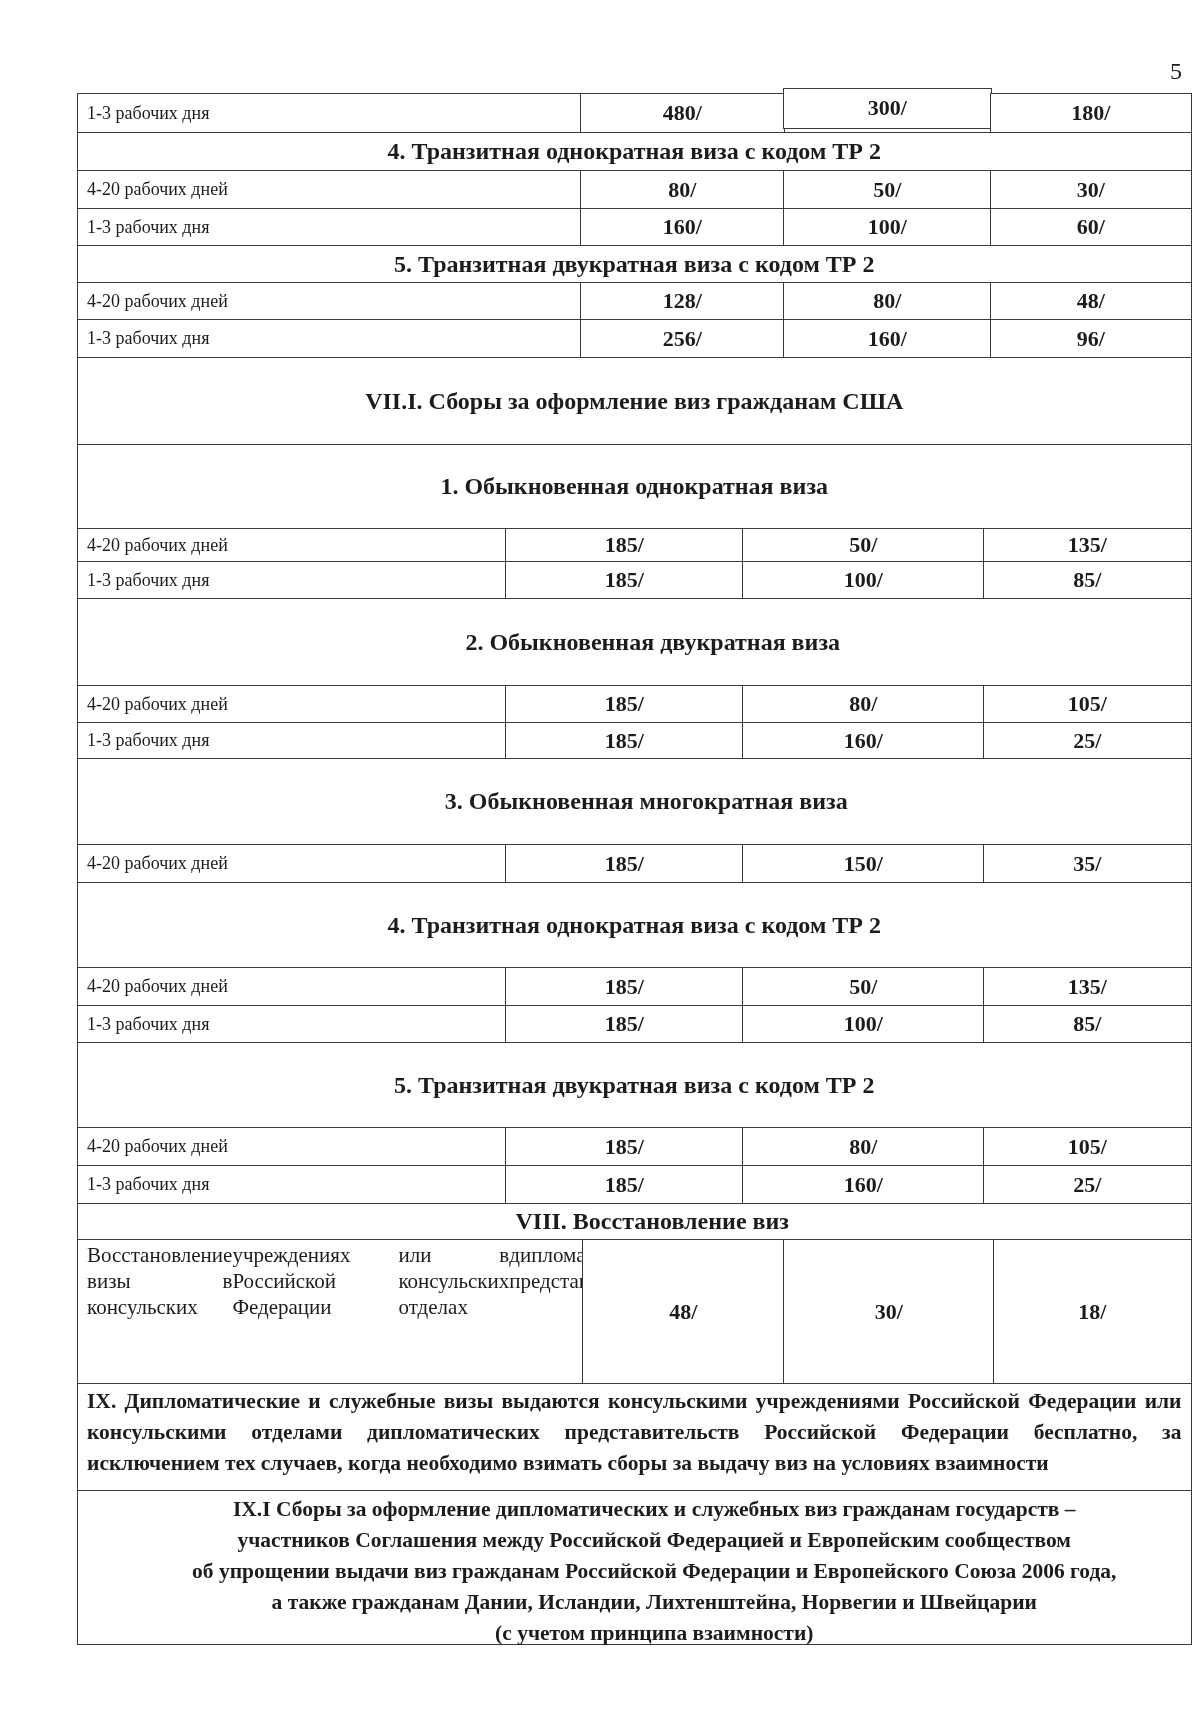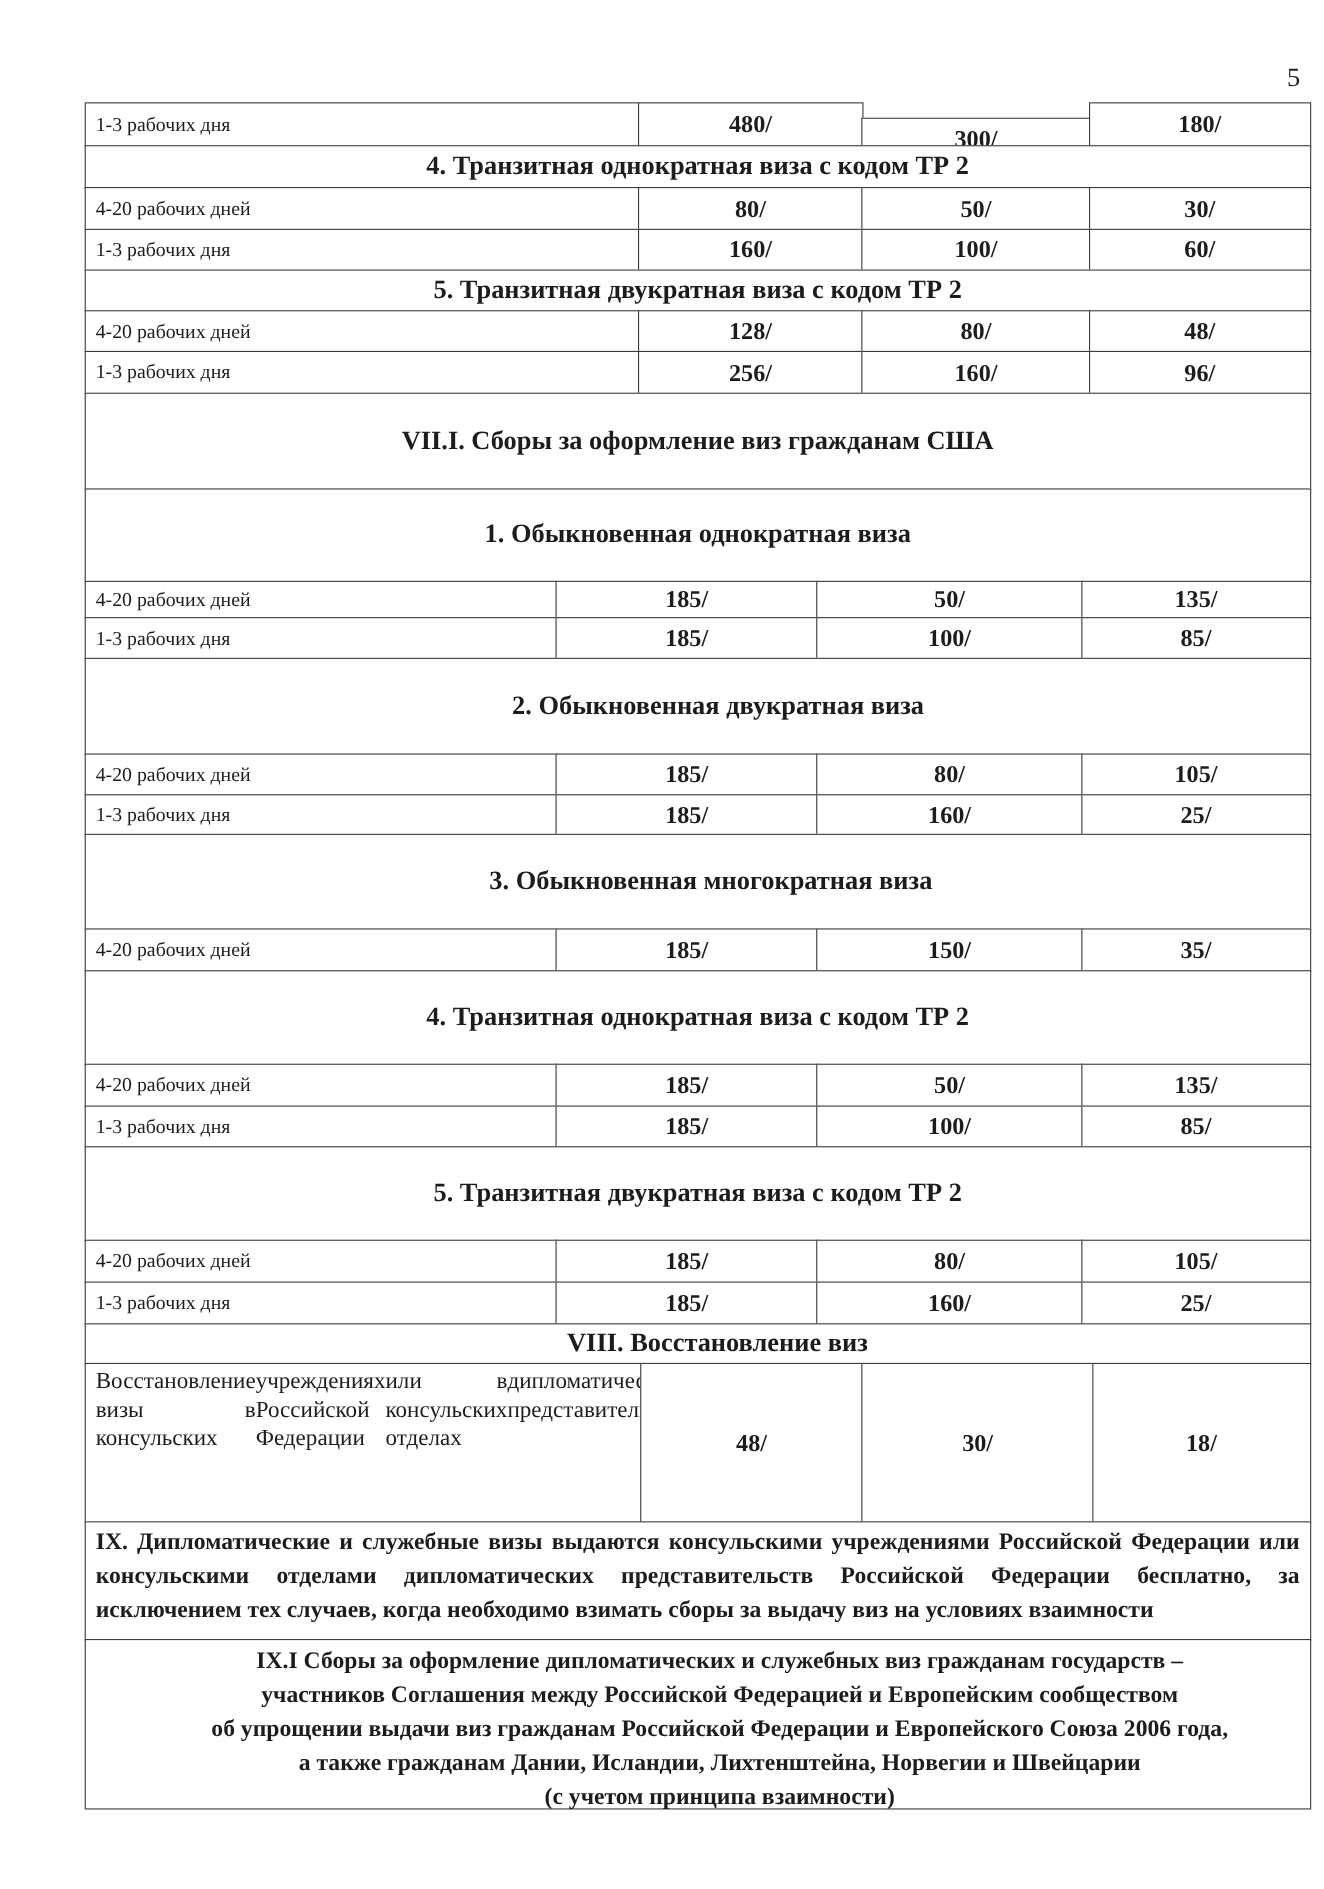--- a/index.html
+++ b/index.html
@@ -18,21 +18,21 @@
   .ix1 { font-weight:bold; font-size:21.5px; line-height:31px; text-align:center; display:block; padding-top:3px; }
 </style>
 </head>
 <body>
 
 <div class="pagenum">5</div>
 
 <div id="doc-table">
     <div class="cell lbl" style="left: 77px; top: 93px; width: 504.5px; height: 40.5px;">1-3 рабочих дня</div>
     <div class="cell num" style="left: 580px; top: 93px; width: 204.5px; height: 40.5px;">480/</div>
-    <div class="cell num" style="left: 783px; top: 107px; width: 208.5px; height: 40.5px;">300/</div>
+    <div class="cell num" style="left: 783px; top: 88px; width: 208.5px; height: 40.5px;">300/</div>
     <div class="cell num" style="left: 990px; top: 93px; width: 201.5px; height: 40.5px;">180/</div>
     <div class="cell hdr" style="left: 77px; top: 132px; width: 1114.5px; height: 39.5px;">4. Транзитная однократная виза с кодом ТР 2</div>
     <div class="cell lbl" style="left: 77px; top: 170px; width: 504.5px; height: 39.5px;">4-20 рабочих дней</div>
     <div class="cell num" style="left: 580px; top: 170px; width: 204.5px; height: 39.5px;">80/</div>
     <div class="cell num" style="left: 783px; top: 170px; width: 208.5px; height: 39.5px;">50/</div>
     <div class="cell num" style="left: 990px; top: 170px; width: 201.5px; height: 39.5px;">30/</div>
     <div class="cell lbl" style="left: 77px; top: 208px; width: 504.5px; height: 38.5px;">1-3 рабочих дня</div>
     <div class="cell num" style="left: 580px; top: 208px; width: 204.5px; height: 38.5px;">160/</div>
     <div class="cell num" style="left: 783px; top: 208px; width: 208.5px; height: 38.5px;">100/</div>
     <div class="cell num" style="left: 990px; top: 208px; width: 201.5px; height: 38.5px;">60/</div>
@@ -84,21 +84,21 @@
     <div class="cell num" style="left: 742px; top: 1127px; width: 242.5px; height: 39.5px;">80/</div>
     <div class="cell num" style="left: 983px; top: 1127px; width: 208.5px; height: 39.5px;">105/</div>
     <div class="cell lbl" style="left: 77px; top: 1165px; width: 429.5px; height: 39.5px;">1-3 рабочих дня</div>
     <div class="cell num" style="left: 505px; top: 1165px; width: 238.5px; height: 39.5px;">185/</div>
     <div class="cell num" style="left: 742px; top: 1165px; width: 242.5px; height: 39.5px;">160/</div>
     <div class="cell num" style="left: 983px; top: 1165px; width: 208.5px; height: 39.5px;">25/</div>
     <div class="cell hdr" style="left: 77px; top: 1203px; width: 1114.5px; height: 37.5px; padding-left: 36px;">VIII. Восстановление виз</div>
     <div class="cell restore" style="left: 77px; top: 1239px; width: 506.5px; height: 145.5px; flex-direction: row; align-items: stretch;">
       <span style="display: block; text-align: justify; text-align-last: justify;">Восстановление визы в консульских</span>
       <span style="display: block; text-align: justify; text-align-last: justify;">учреждениях Российской Федерации</span>
-      <span style="display: block; text-align: justify; text-align-last: justify;">или в консульских отделах</span>
+      <span style="display: block; text-align: justify; text-align-last: justify; margin-left: 48px;">или в консульских отделах</span>
       <span style="display: block; text-align: justify; text-align-last: justify;">дипломатических представительств</span>
       <span style="display: block; text-align: justify; text-align-last: left;">Российской Федерации</span>
     </div>
     <div class="cell num" style="left: 582px; top: 1239px; width: 202.5px; height: 145.5px;">48/</div>
     <div class="cell num" style="left: 783px; top: 1239px; width: 211.5px; height: 145.5px;">30/</div>
     <div class="cell num" style="left: 993px; top: 1239px; width: 198.5px; height: 145.5px;">18/</div>
     <div class="cell ix" style="left: 77px; top: 1383px; width: 1114.5px; height: 108.5px; text-align-last: left;">IX. Дипломатические и служебные визы выдаются консульскими учреждениями Российской Федерации или консульскими отделами дипломатических представительств Российской Федерации бесплатно, за исключением тех случаев, когда необходимо взимать сборы за выдачу виз на условиях взаимности</div>
     <div class="cell ix1" style="left: 77px; top: 1490px; width: 1114.5px; height: 154.5px; padding-left: 40px;">
       <div>IX.I Сборы за оформление дипломатических и служебных виз гражданам государств –</div>
       <div>участников Соглашения между Российской Федерацией и Европейским сообществом</div>

